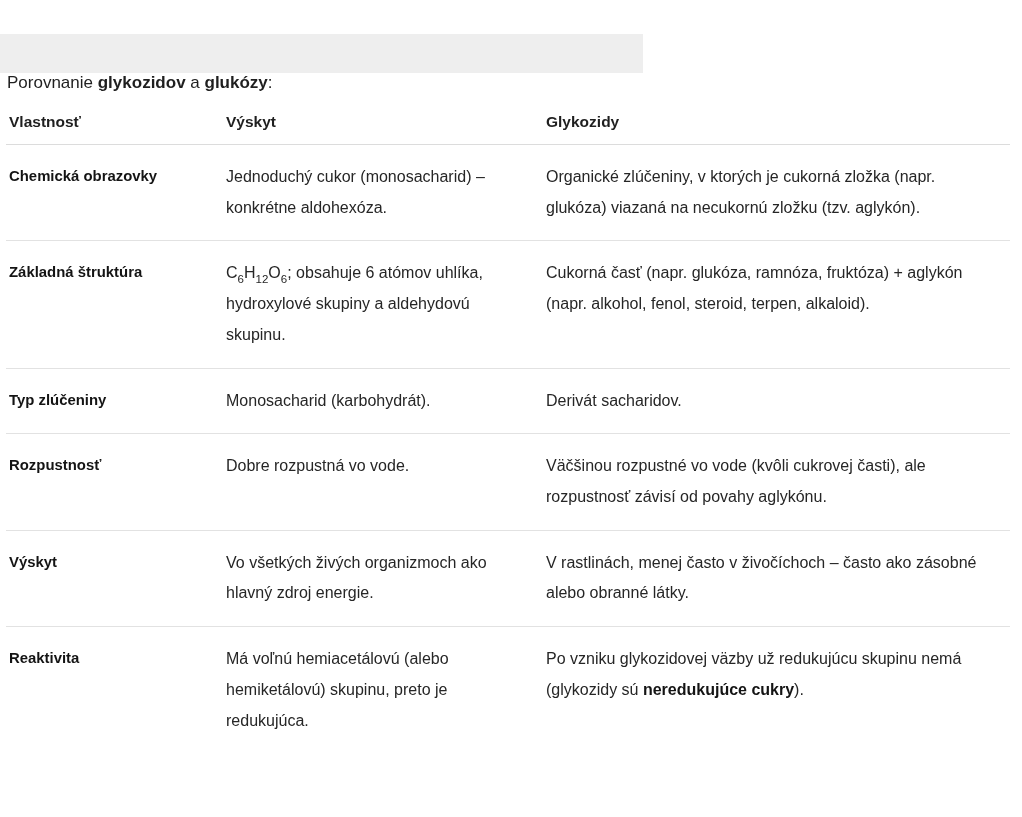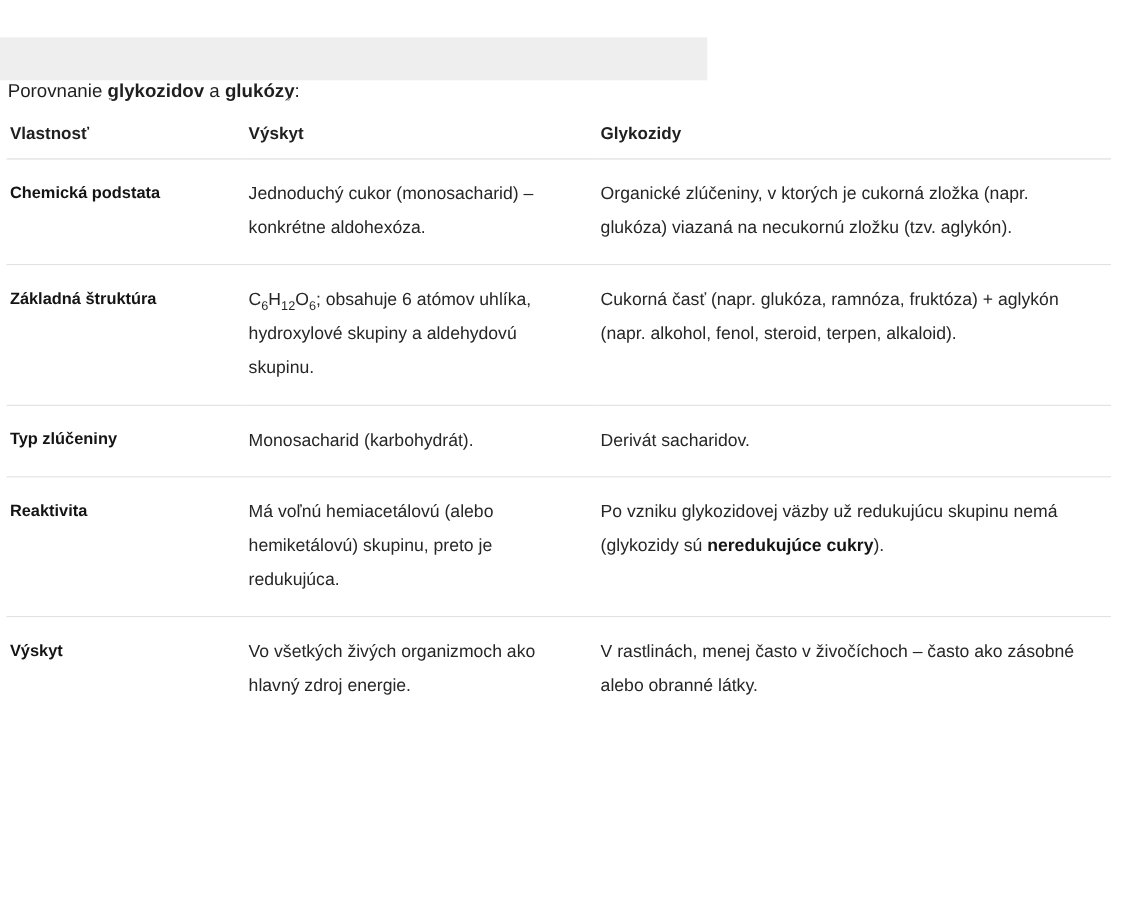--- a/index.html
+++ b/index.html
@@ -142,40 +142,45 @@
       </colgroup>
     <thead>
       <tr>
         <th>Vlastnosť</th>
         <th>Výskyt</th>
         <th>Glykozidy</th>
       </tr>
     </thead>
     <tbody>
         <tr>
-          <td class="prop">Chemická podstata</td>
+          <td class="prop">Chemická obrazovky</td>
           <td>Jednoduchý cukor (monosacharid) – konkrétne aldohexóza.</td>
           <td>Organické zlúčeniny, v ktorých je cukorná zložka (napr. glukóza) viazaná na necukornú zložku (tzv. aglykón).</td>
         </tr>
         <tr>
           <td class="prop">Základná štruktúra</td>
           <td>C<sub>6</sub>H<sub>12</sub>O<sub>6</sub>; obsahuje 6 atómov uhlíka, hydroxylové skupiny a aldehydovú skupinu.</td>
           <td>Cukorná časť (napr. glukóza, ramnóza, fruktóza) + aglykón (napr. alkohol, fenol, steroid, terpen, alkaloid).</td>
         </tr>
         <tr>
           <td class="prop">Typ zlúčeniny</td>
           <td>Monosacharid (karbohydrát).</td>
           <td>Derivát sacharidov.</td>
         </tr>
         <tr>
-          <td class="prop">Reaktivita</td>
-          <td>Má voľnú hemiacetálovú (alebo hemiketálovú) skupinu, preto je redukujúca.</td>
-          <td>Po vzniku glykozidovej väzby už redukujúcu skupinu nemá (glykozidy sú <b>neredukujúce cukry</b>).</td>
+          <td class="prop">Rozpustnosť</td>
+          <td>Dobre rozpustná vo vode.</td>
+          <td>Väčšinou rozpustné vo vode (kvôli cukrovej časti), ale rozpustnosť závisí od povahy aglykónu.</td>
         </tr>
         <tr>
           <td class="prop">Výskyt</td>
           <td>Vo všetkých živých organizmoch ako hlavný zdroj energie.</td>
           <td>V rastlinách, menej často v živočíchoch – často ako zásobné alebo obranné látky.</td>
+        </tr>
+        <tr>
+          <td class="prop">Reaktivita</td>
+          <td>Má voľnú hemiacetálovú (alebo hemiketálovú) skupinu, preto je redukujúca.</td>
+          <td>Po vzniku glykozidovej väzby už redukujúcu skupinu nemá (glykozidy sú <b>neredukujúce cukry</b>).</td>
         </tr>
       </tbody>
   </table>
 
 </div>
 
 </body></html>

